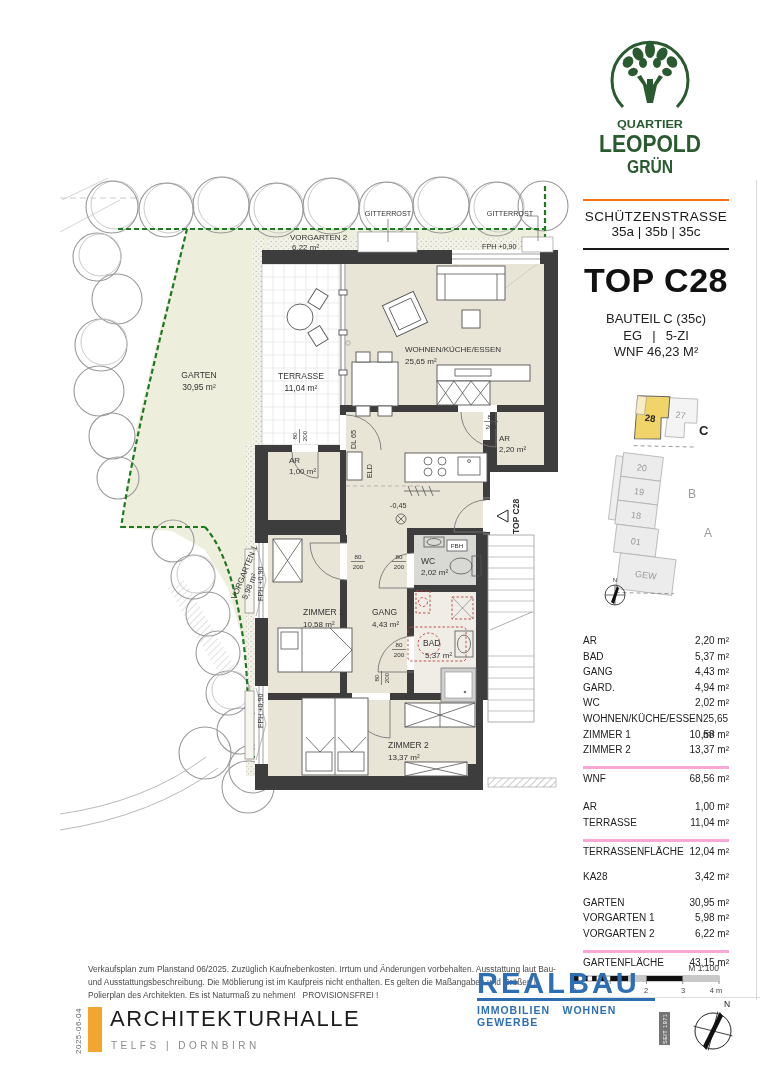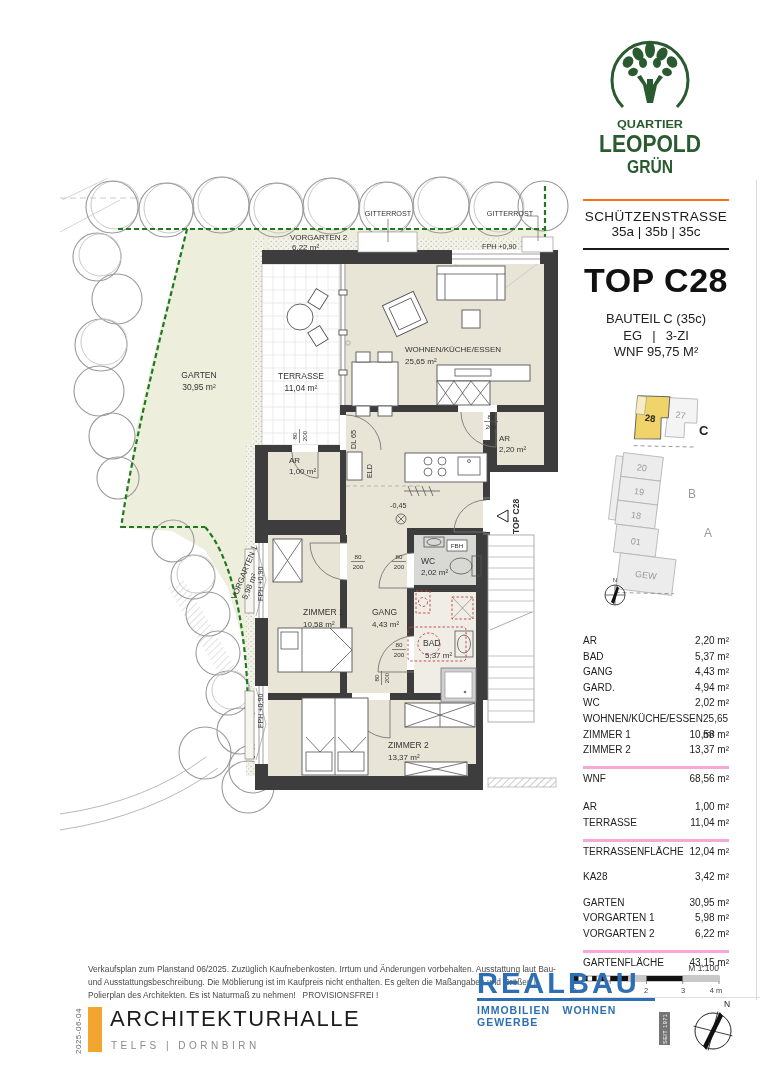--- a/index.html
+++ b/index.html
@@ -448,22 +448,22 @@
     <text x="57" y="136" text-anchor="middle" textLength="46" lengthAdjust="spacingAndGlyphs" style="font-size:18px;font-weight:bold;fill:#2a5a30;">GRÜN</text>
   </svg>
 
   <div class="abs addr-box">
     <div class="addr-street">SCHÜTZENSTRASSE</div>
     <div class="addr-num">35a | 35b | 35c</div>
   </div>
   <div class="abs unit-title">TOP C28</div>
   <div class="abs unit-sub">
     <div>BAUTEIL C (35c)</div>
-    <div>EG  |  3-ZI</div>
-    <div>WNF 95,75 M²</div>
+    <div>EG  |  5-ZI</div>
+    <div>WNF 46,23 M²</div>
   </div>
 
   <svg class="abs" style="left:598px;top:383px" width="150" height="230" viewBox="0 0 150 230">
     <g transform="rotate(7 60 110)">
       <rect x="14" y="78" width="7" height="64" fill="#eee" stroke="#b5b5b5" stroke-width="0.8"></rect>
       <path d="M60,14 L88,12 L90,36 L78,37 L79,52 L60,53 Z" fill="#f4f4f4" stroke="#b0b0b0" stroke-width="0.8"></path>
       <path d="M28,16 L60,13 L61,34 L54,35 L56,56 L30,59 Z" fill="#f0d46a" stroke="#666" stroke-width="1"></path>
       <rect x="28" y="16" width="9" height="18" fill="#f8ecc2" stroke="#999" stroke-width="0.6"></rect>
       <line x1="30" y1="66" x2="90" y2="60" stroke="#888" stroke-width="0.8" stroke-dasharray="4 3"></line>
       <rect x="21" y="74" width="40" height="24" fill="#ececec" stroke="#b0b0b0" stroke-width="0.8"></rect>

